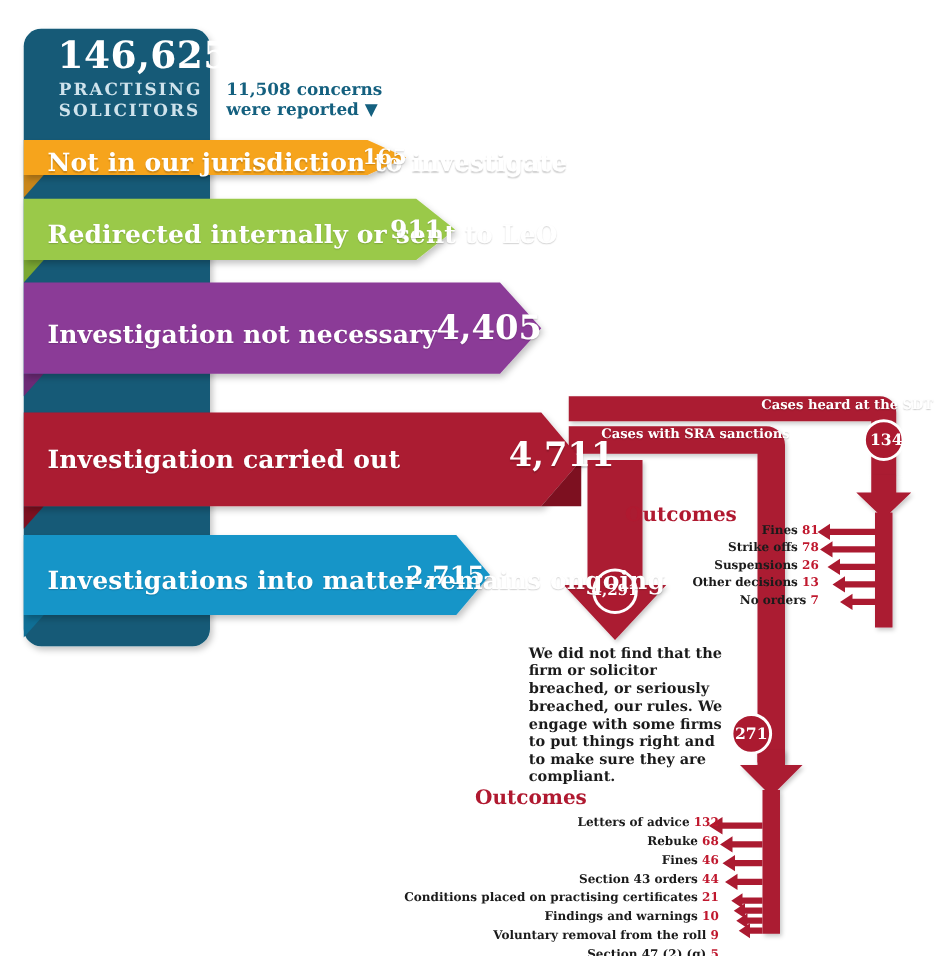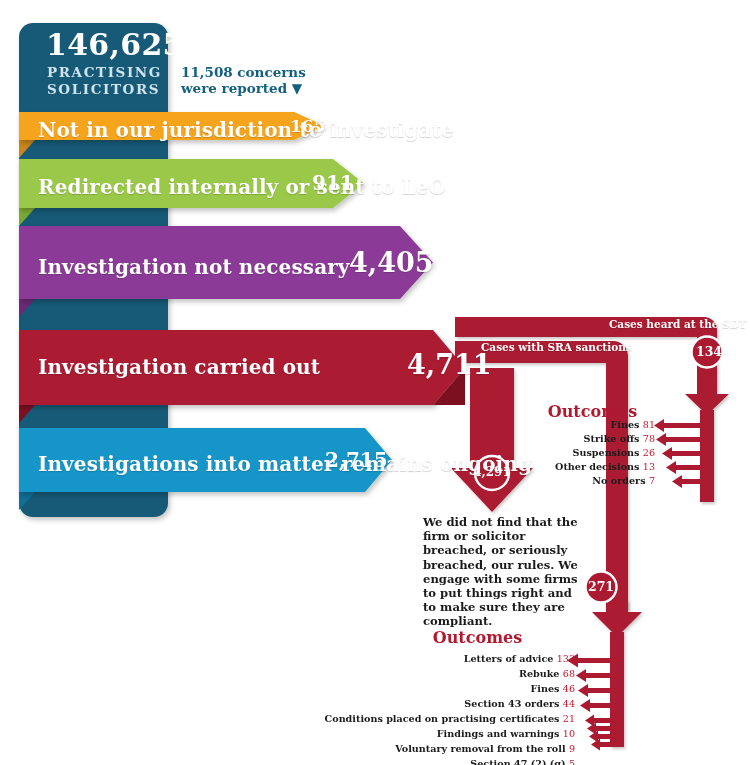--- a/index.html
+++ b/index.html
@@ -28,24 +28,24 @@
   .pipe-cap{position:absolute;color:#fff;font-size:10.5px;font-weight:700;
             white-space:nowrap;text-shadow:0 1px 1px rgba(0,0,0,.2);}
 
   .node-num{position:absolute;color:#fff;font-weight:700;text-align:center;
             white-space:nowrap;}
 
   #para{position:absolute;left:423px;top:515px;width:160px;
         font-size:11.6px;line-height:14.2px;color:#1b1b1b;font-weight:700;}
 
   .outcomes-title{position:absolute;color:#b01930;font-size:16px;
-                  font-weight:700;text-align:center;white-space:nowrap;}
+                  font-weight:700;text-align:left;white-space:nowrap;}
   .oc-row{position:absolute;text-align:right;white-space:nowrap;
           font-size:9.6px;font-weight:700;color:#1b1b1b;line-height:11px;}
-  .oc-row b{color:#c0182e;font-weight:400;}
+  .oc-row b{color:#c0182e;font-weight:700;}
 </style>
 </head>
 <body>
 
 <div id="stage">
 
   <svg id="svgroot" width="750" height="765" viewBox="0 0 750 765">
     <defs>
       <filter id="sh" x="-20%" y="-20%" width="150%" height="160%">
         <feDropShadow dx="2" dy="3" stdDeviation="2.4" flood-color="#000" flood-opacity="0.23"></feDropShadow>

